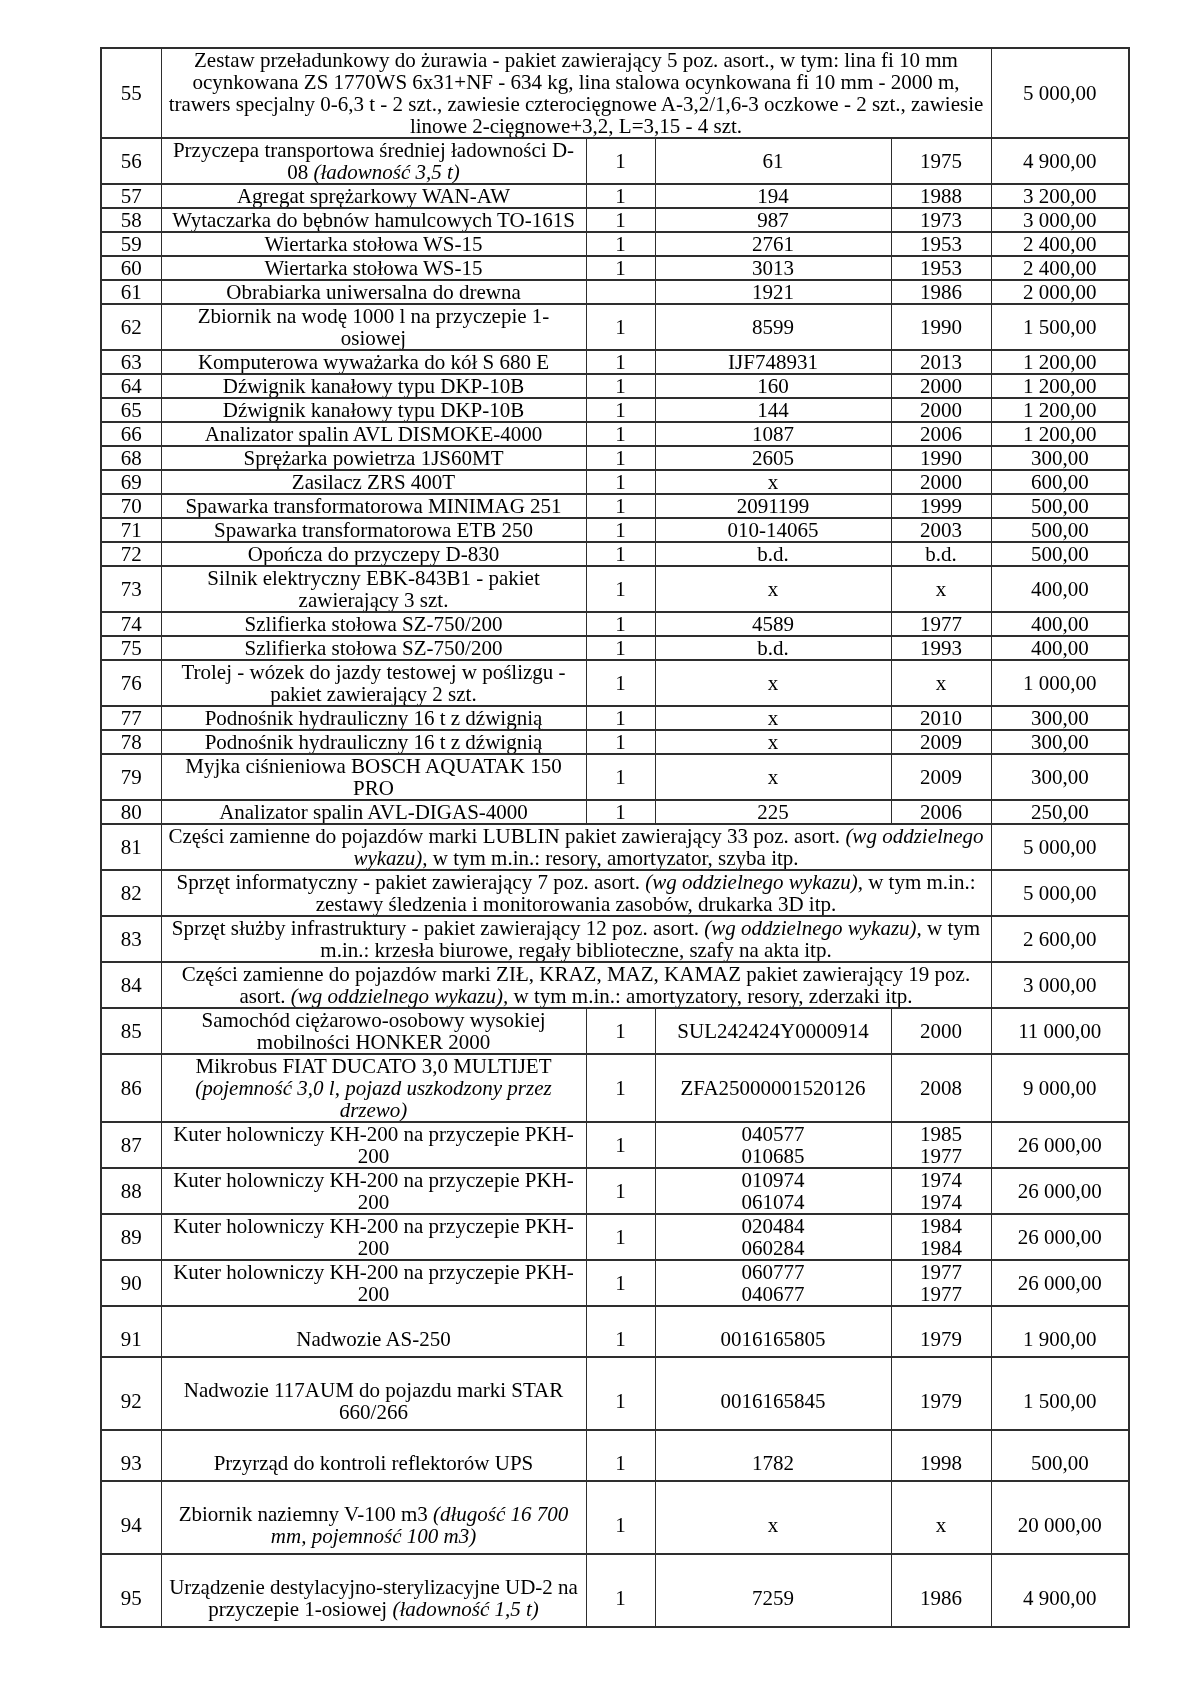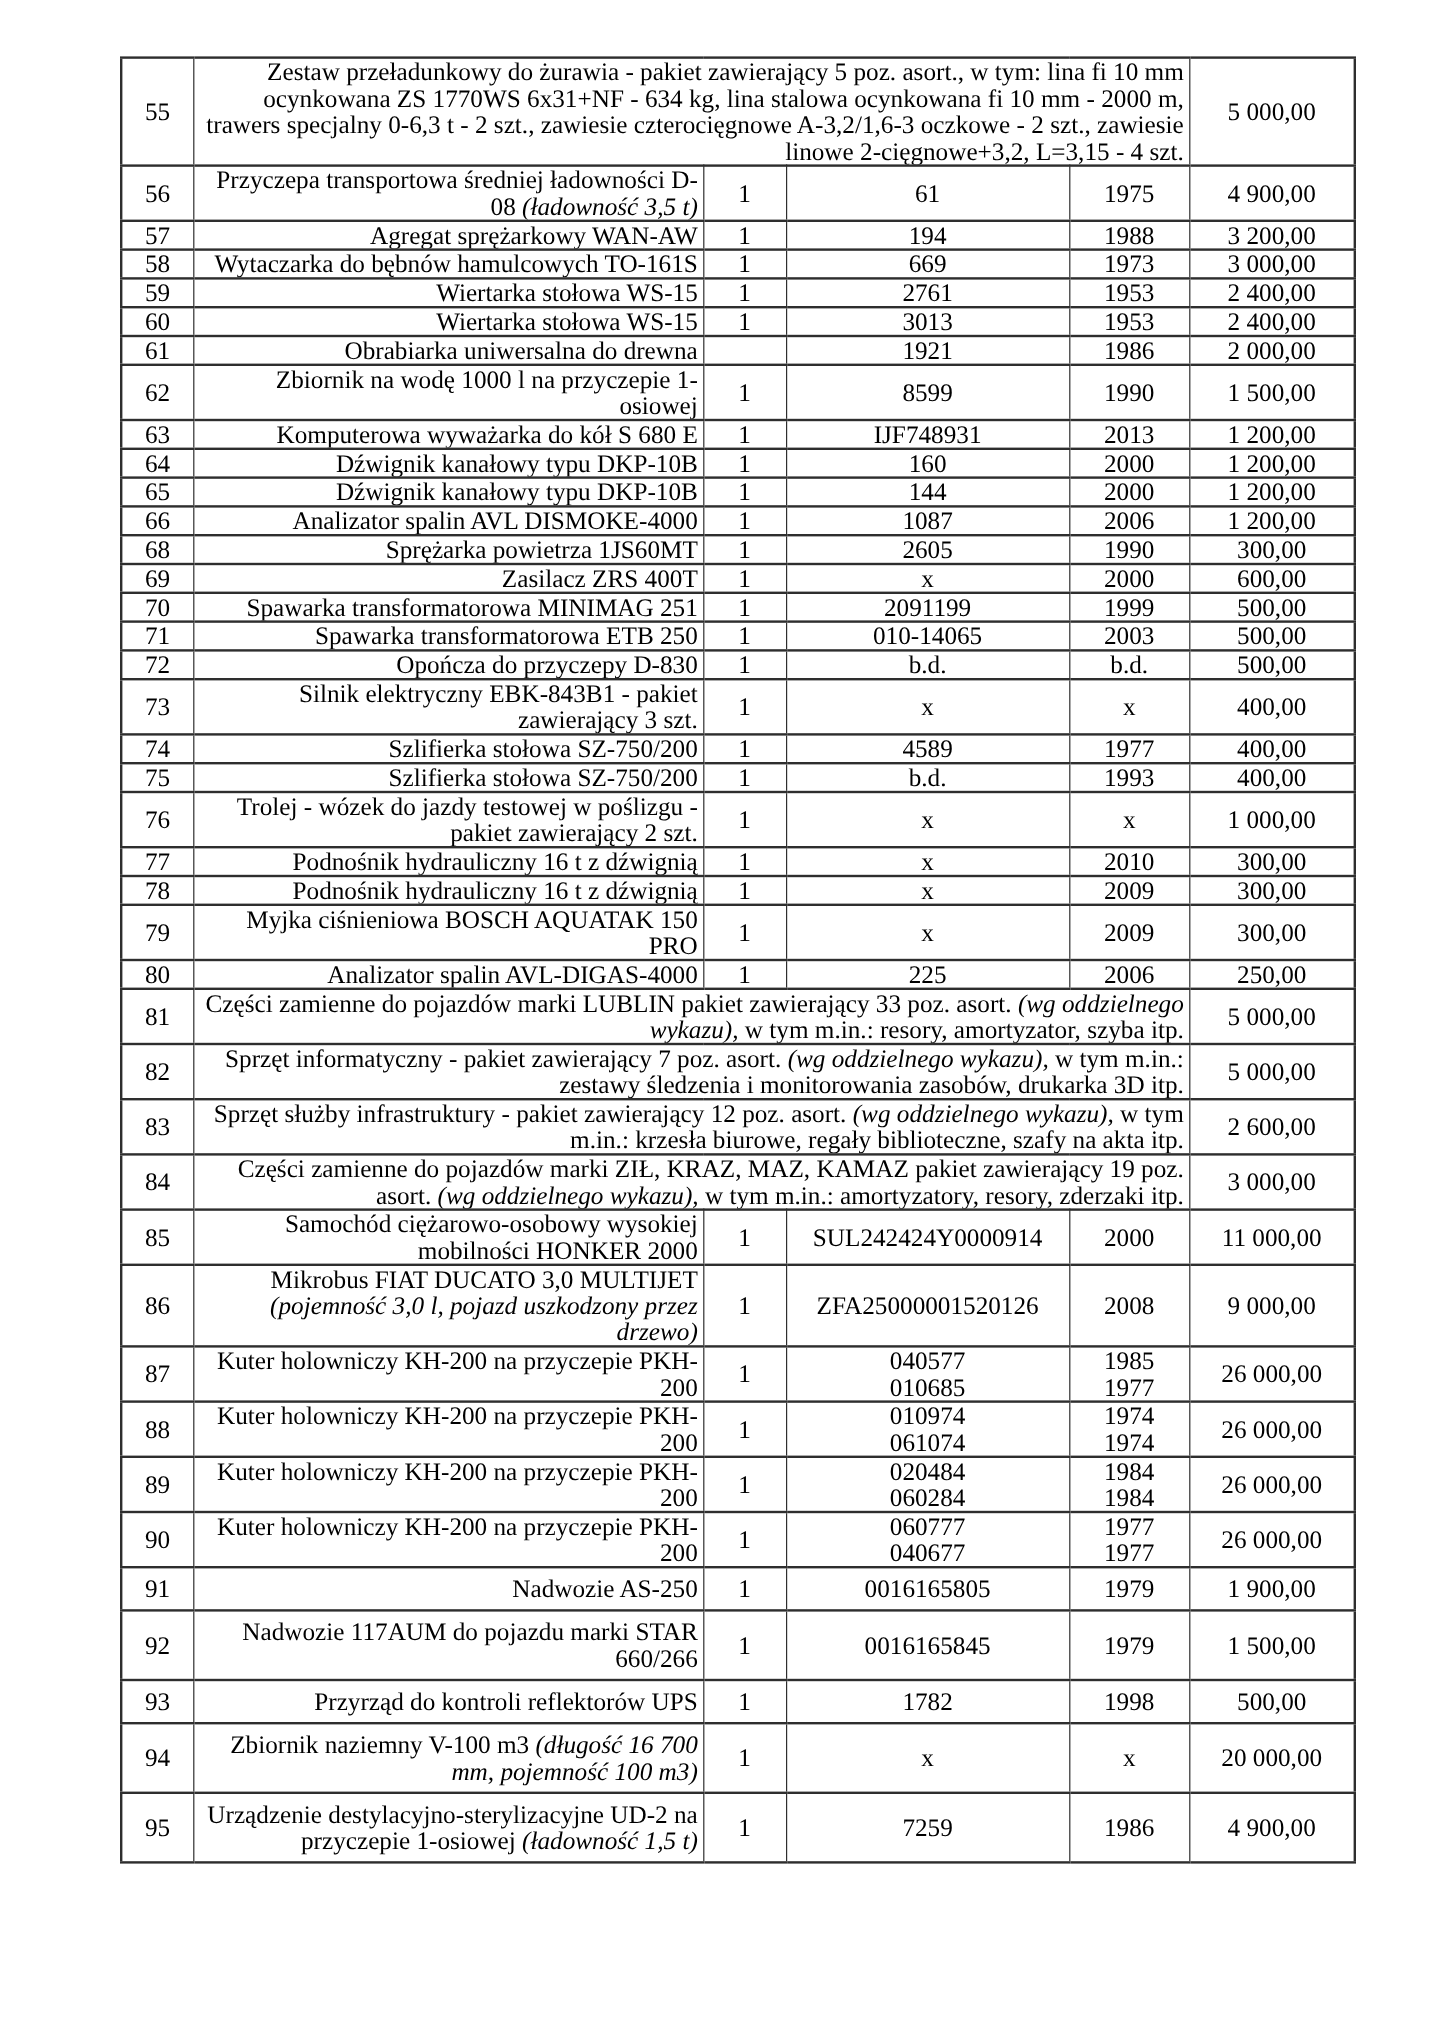--- a/index.html
+++ b/index.html
@@ -28,25 +28,25 @@
     font-size: 21px;
     line-height: 22px;
     padding: 0 4px;
     vertical-align: middle;
     overflow: hidden;
   }
   td.c-no, td.c-qty, td.c-serial, td.c-year, td.c-price {
     text-align: center;
   }
   td.c-desc {
-    text-align: right;
+    text-align: center;
     padding: 0 7px;
   }
   tr.roomy td {
-    padding-top: 6px;
+    padding-top: 21px;
     padding-bottom: 6px;
   }
 </style>
 </head>
 <body>
 
 <table class="inv">
   <colgroup>
     <col style="width:60px">
     <col style="width:425px">
@@ -74,21 +74,21 @@
         <td class="c-desc"><span>Agregat sprężarkowy WAN-AW</span></td>
         <td class="c-qty">1</td>
         <td class="c-serial">194</td>
         <td class="c-year">1988</td>
         <td class="c-price">3 200,00</td>
       </tr>
       <tr>
         <td class="c-no">58</td>
         <td class="c-desc"><span>Wytaczarka do bębnów hamulcowych TO-161S</span></td>
         <td class="c-qty">1</td>
-        <td class="c-serial">669</td>
+        <td class="c-serial">987</td>
         <td class="c-year">1973</td>
         <td class="c-price">3 000,00</td>
       </tr>
       <tr>
         <td class="c-no">59</td>
         <td class="c-desc"><span>Wiertarka stołowa WS-15</span></td>
         <td class="c-qty">1</td>
         <td class="c-serial">2761</td>
         <td class="c-year">1953</td>
         <td class="c-price">2 400,00</td>

